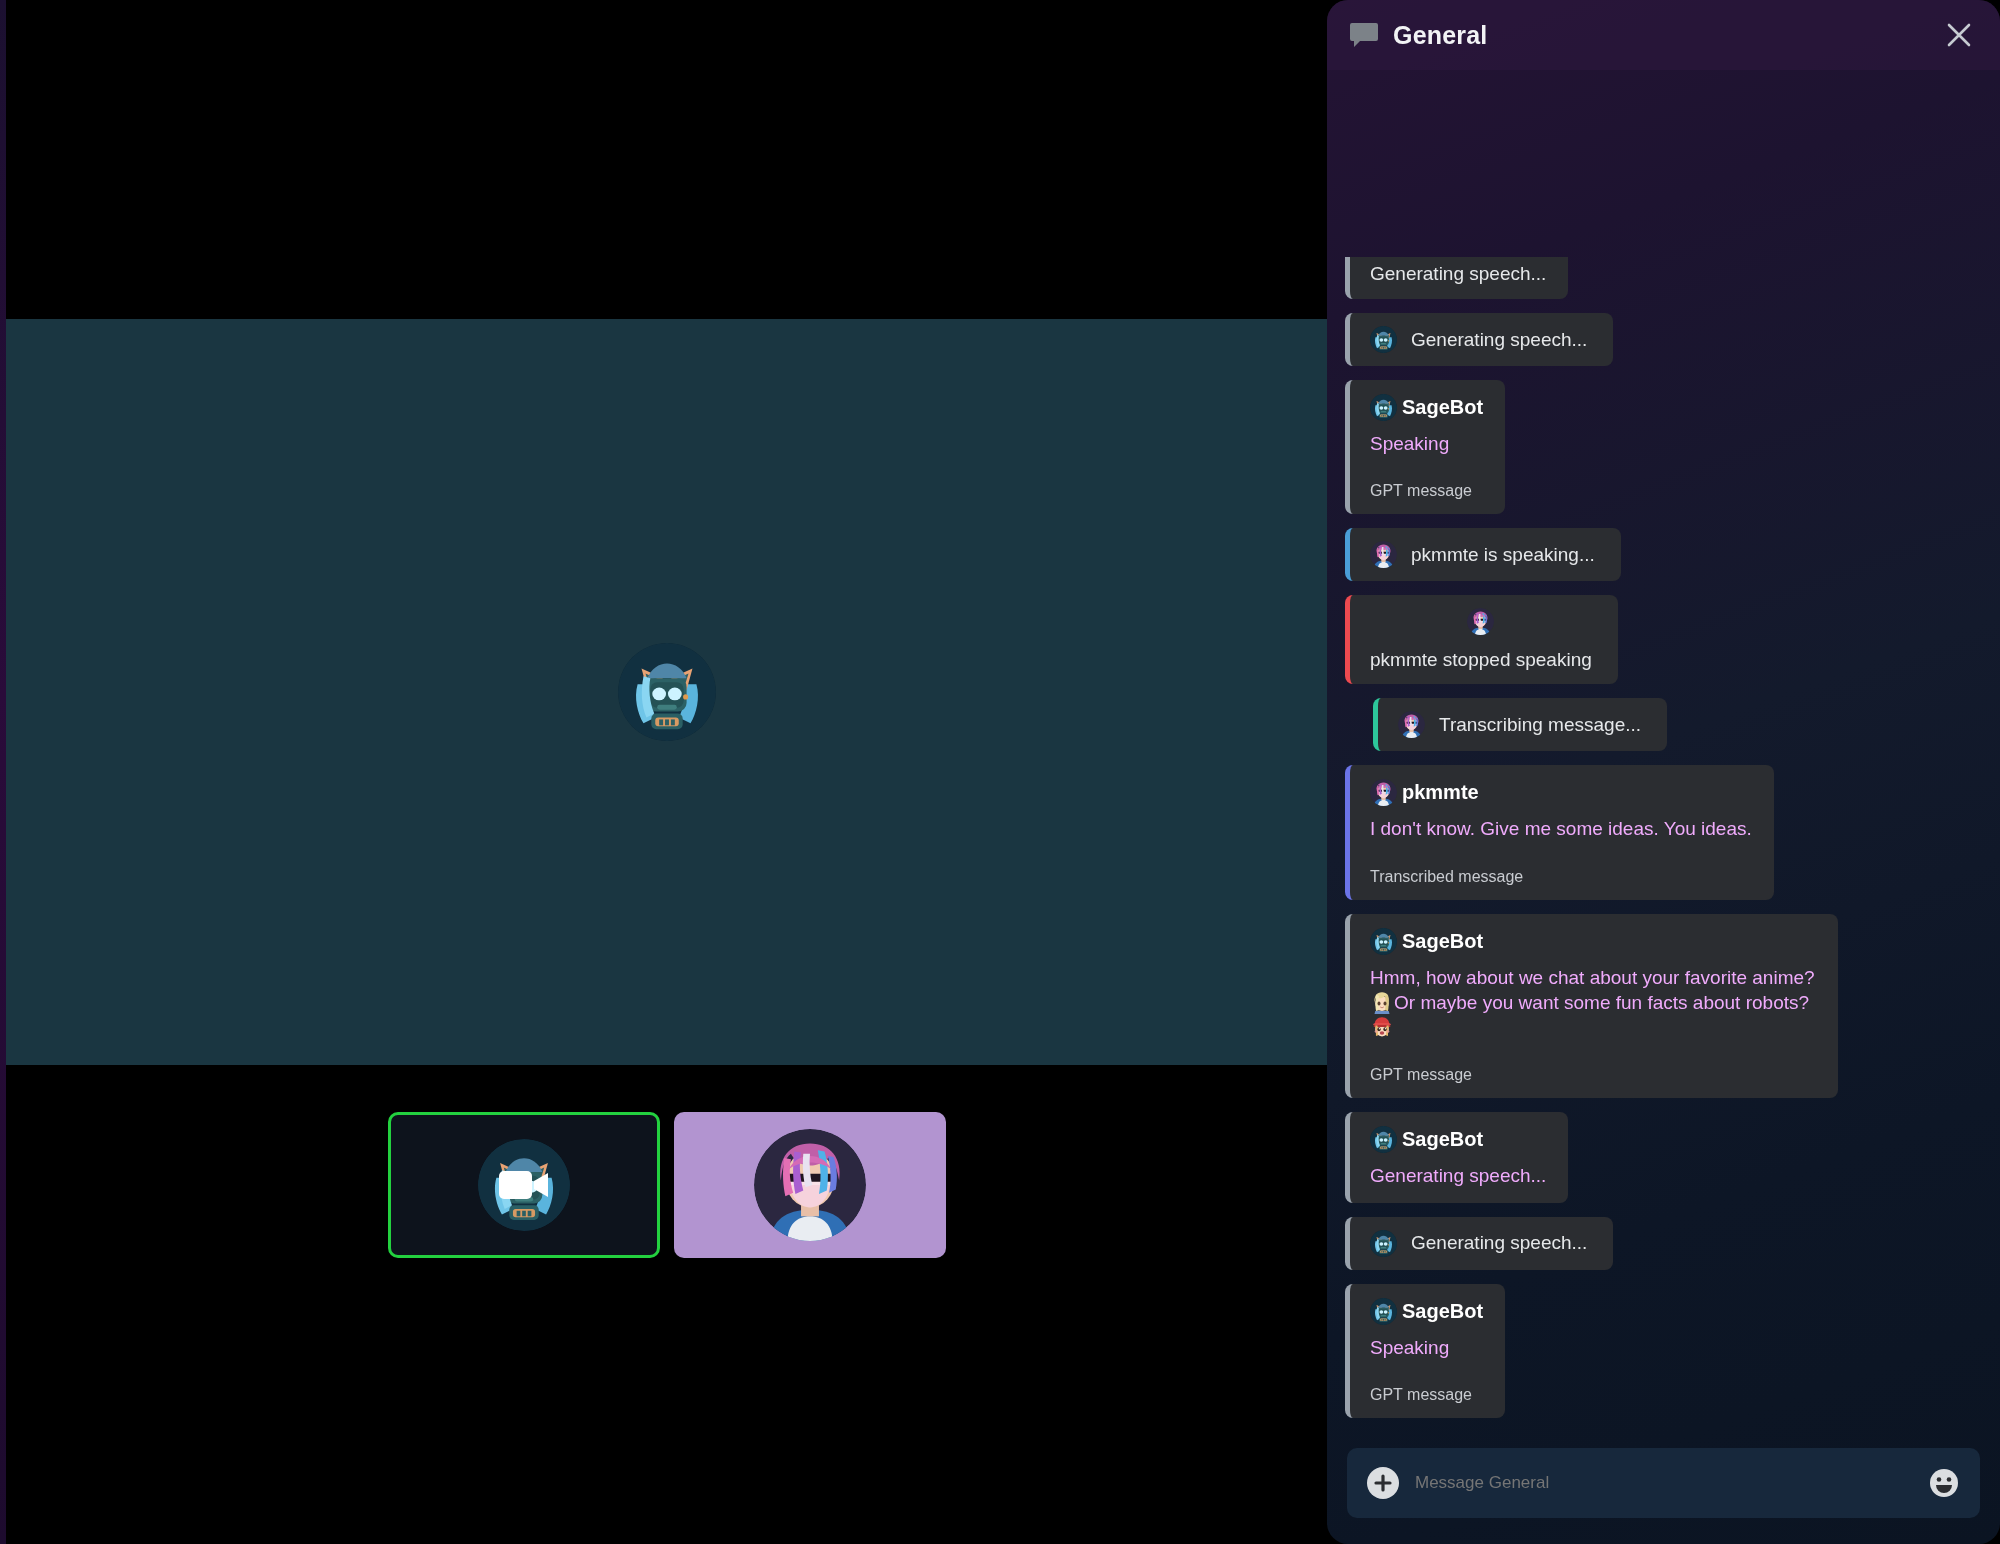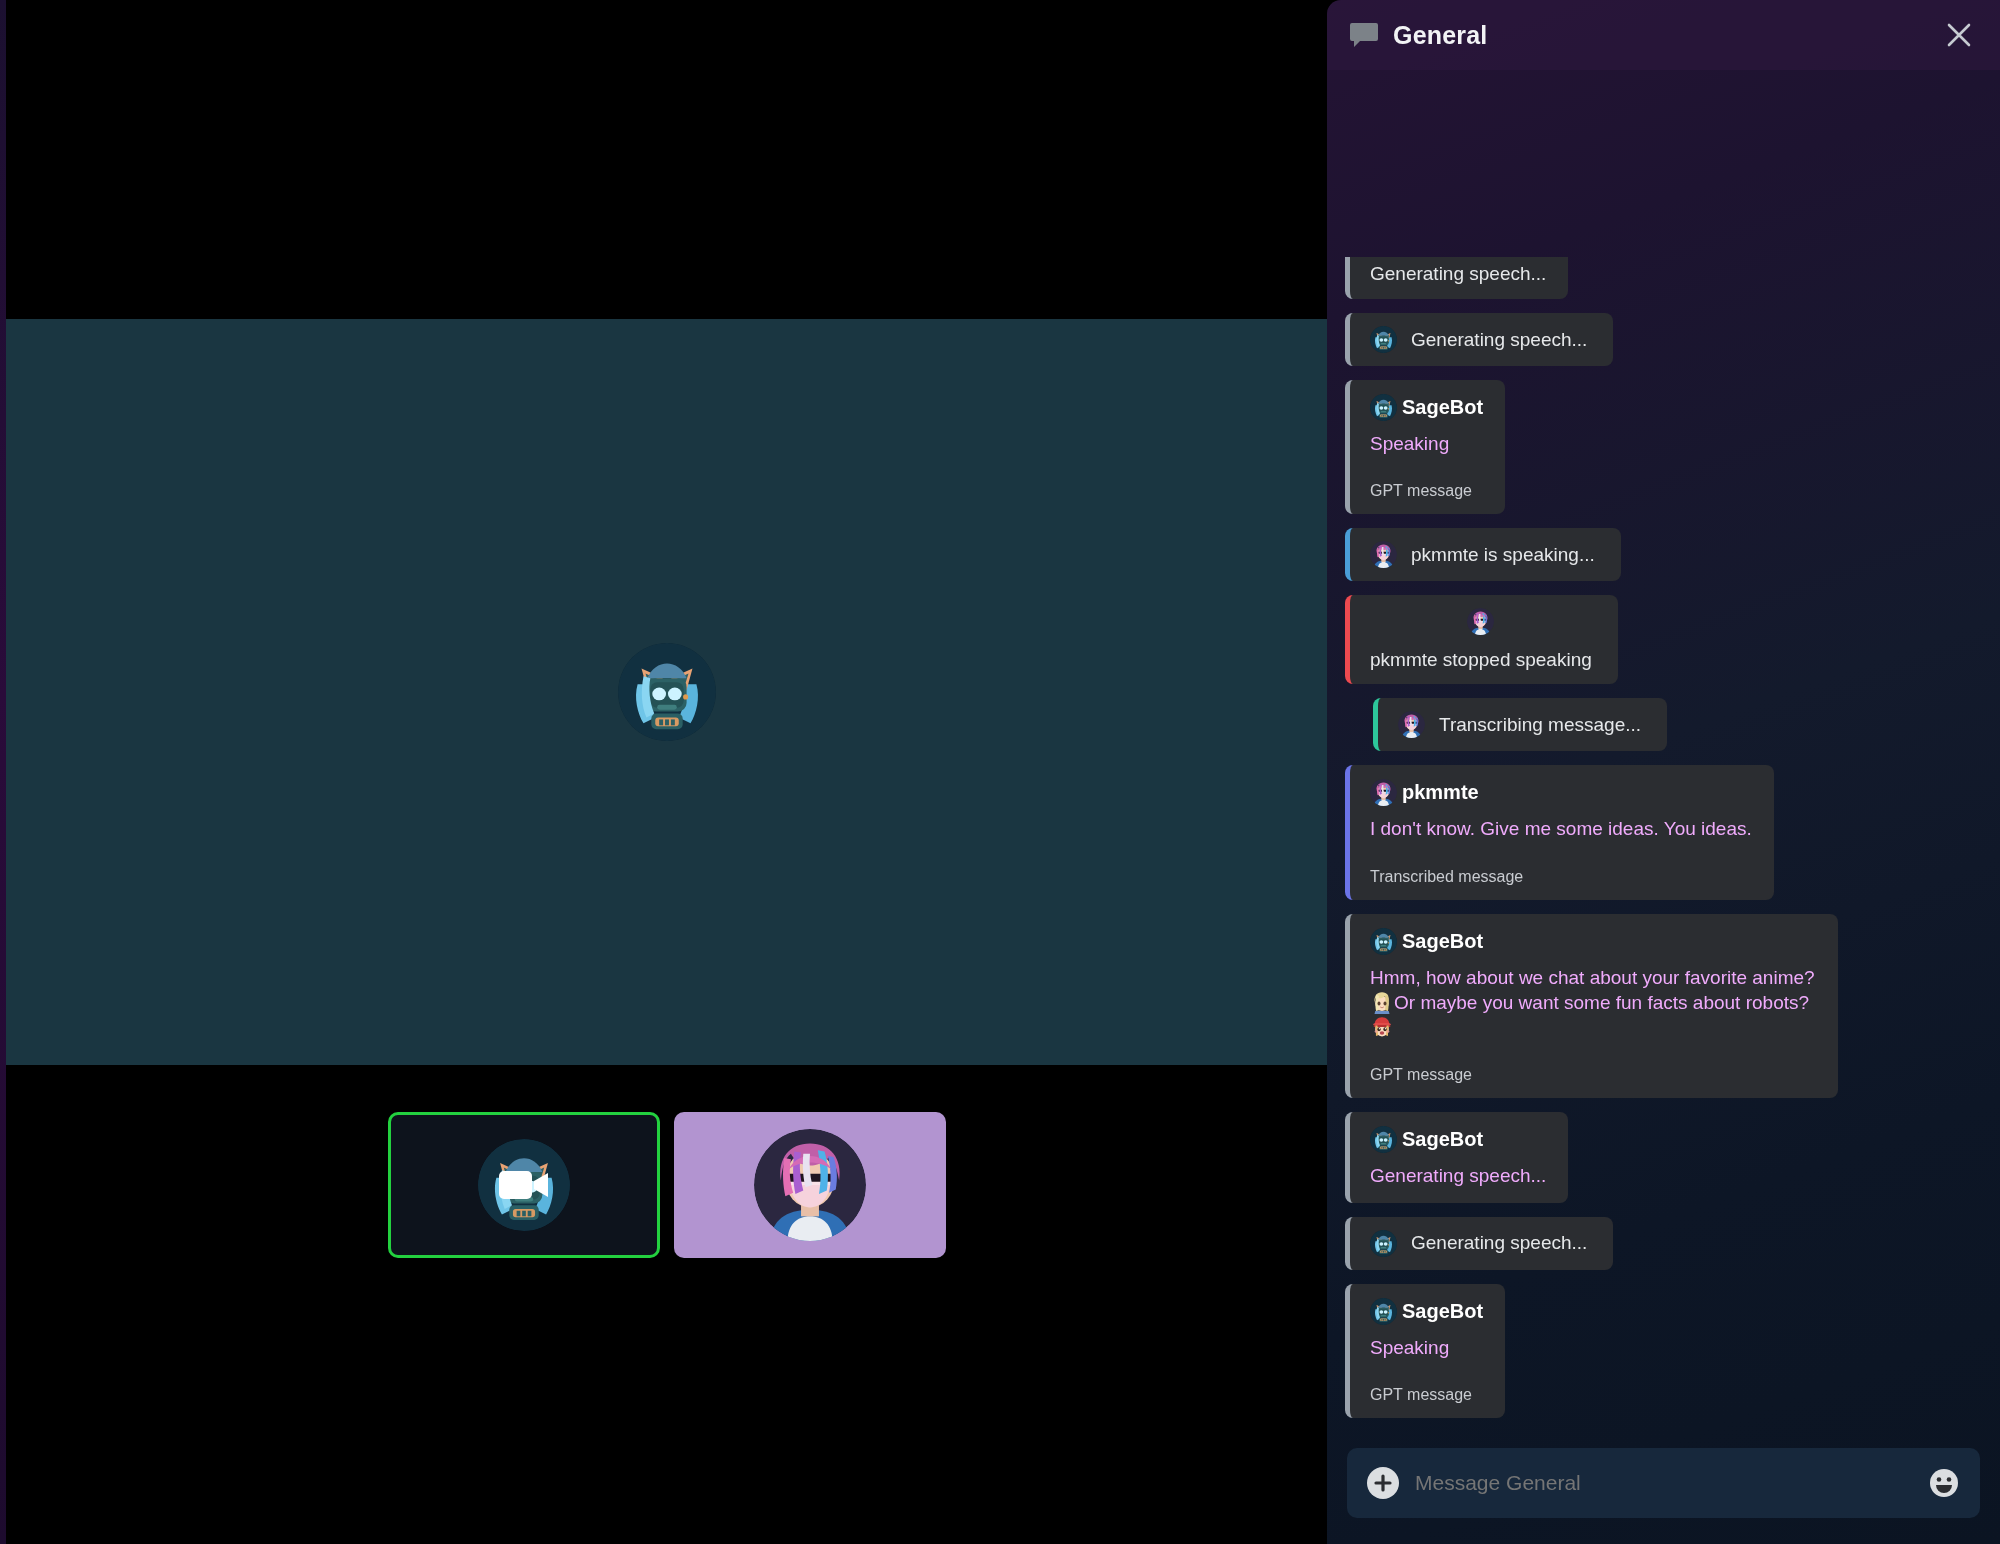--- a/index.html
+++ b/index.html
@@ -55,20 +55,21 @@
     width: 52px; height: 34px;
   }
 
   
   .chat-panel {
     position: absolute; left: 1327px; top: 0; width: 673px; height: 1544px;
     background: linear-gradient(160deg,#241334 0%,#1d1330 18%,#131a2c 48%,#0d1626 75%,#0b1422 100%);
     border-top-left-radius: 14px;
     display: flex; flex-direction: column;
     overflow: hidden;
+    border-radius: 21px;
   }
   .chat-header {
     height: 70px; flex: none;
     display: flex; align-items: center; gap: 14px;
     padding: 0 26px 0 22px;
     background: rgba(45,24,62,0.55);
     border-top-left-radius: 14px;
   }
   .hdr-icon { width: 30px; height: 26px; flex: none; }
   .hdr-title {
@@ -123,21 +124,21 @@
     height: 70px; background: #17283c; border-radius: 10px;
     display: flex; align-items: center; gap: 16px; padding: 0 20px;
   }
   .plus-btn {
     width: 32px; height: 32px; border-radius: 50%; background: #dbdee1;
     flex: none; display: flex; align-items: center; justify-content: center;
     cursor: pointer;
   }
   .plus-btn svg { display:block; }
   .composer-input {
-    flex: 1; font-size: 21px; color: #6b7682;
+    flex: 1; font-size: 17px; color: #6b7682;
     background: transparent; border: none; outline: none;
     font-family: "Liberation Sans", sans-serif;
   }
   .emoji-btn { width: 32px; height: 32px; flex: none; cursor: pointer; }
 </style>
 </head>
 <body>
 
 <svg width="0" height="0" style="position:absolute" aria-hidden="true">
   <defs>

